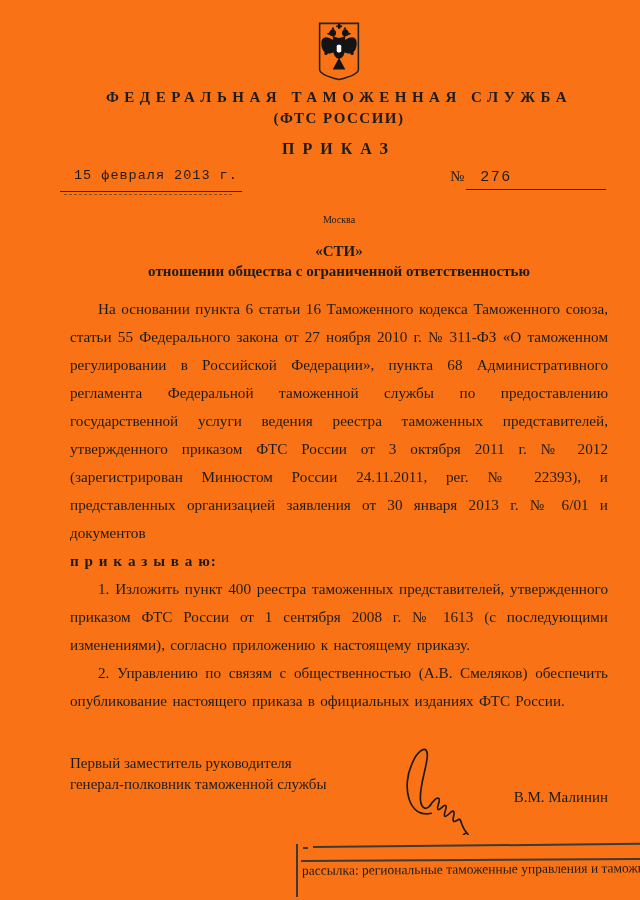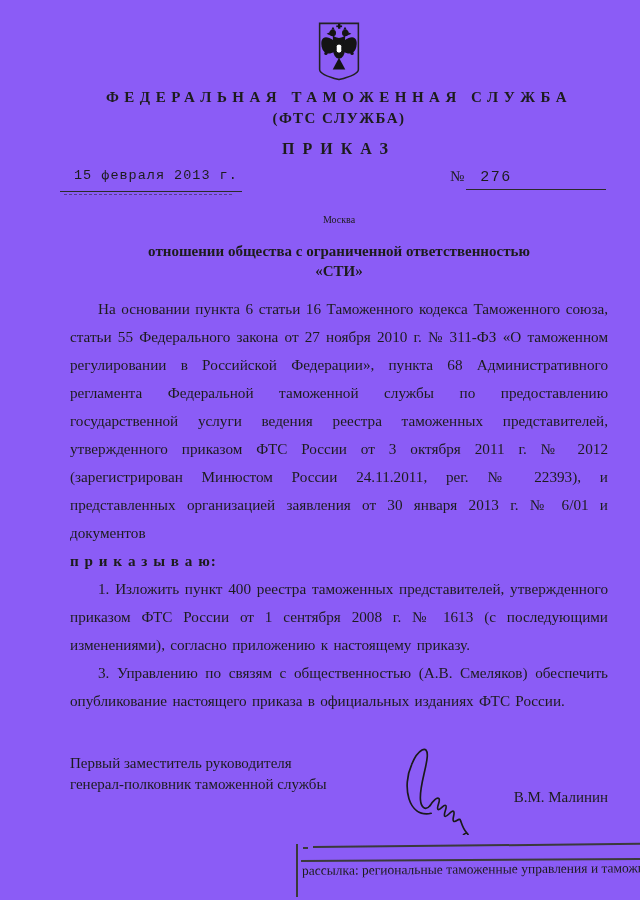--- a/index.html
+++ b/index.html
@@ -1,18 +1,18 @@
 <!DOCTYPE html>
 <html><head>
 <meta charset="utf-8">
 <style>
   html,body { margin:0; padding:0; background:#e8e8e8; }
   .page {
     position:relative; width:640px; height:900px; margin:0 auto;
-    background:#8b5cf6; overflow:hidden;
+    background:#f97316; overflow:hidden;
     font-family:"Liberation Serif", serif; color:#1c1c1c;
   }
   .doc { position:absolute; left:70px; top:0; width:538px; }
 
   
   .emblem { width:46px; height:62px; margin:20px auto 7px auto; }
   .org-name {
     text-align:center; font-weight:bold; font-size:15px;
     letter-spacing:5.5px; white-space:nowrap;
   }
@@ -101,41 +101,41 @@
           <path d="M28.5 21 C38 14.5 42.5 18.5 41 27 C39.5 35 33.5 36.5 27.5 32.5 Z"></path>
           <path d="M23 39 L16.5 51 H29.5 Z"></path>
           <circle cx="9.5" cy="34.5" r="1.7"></circle>
           <circle cx="36.5" cy="34.5" r="1.7"></circle>
         </g>
         <rect x="20.1" y="25" width="5.8" height="9" rx="2.4" fill="#ffffff" stroke="#141414" stroke-width="1"></rect>
       </svg>
     </div>
 
     <div class="org-name">ФЕДЕРАЛЬНАЯ ТАМОЖЕННАЯ СЛУЖБА</div>
-    <div class="org-short">(ФТС СЛУЖБА)</div>
+    <div class="org-short">(ФТС РОССИИ)</div>
     <div class="doc-type">ПРИКАЗ</div>
 
     <div class="meta-row">
       <div class="date-field">15 февраля 2013 г.</div>
       <div class="num-block">
         <span>№</span><span class="num-underlined">276</span>
       </div>
     </div>
 
     <div class="city">Москва</div>
 
     <div class="title">
+      <div>«СТИ»</div>
       <div>отношении общества с ограниченной ответственностью</div>
-      <div>«СТИ»</div>
     </div>
 
     <p class="para preamble">На основании пункта 6 статьи 16 Таможенного кодекса Таможенного союза, статьи 55 Федерального закона от 27 ноября 2010 г. № 311-ФЗ «О таможенном регулировании в Российской Федерации», пункта 68 Административного регламента Федеральной таможенной службы по предоставлению государственной услуги ведения реестра таможенных представителей, утвержденного приказом ФТС России от 3 октября 2011 г. № 2012 (зарегистрирован Минюстом России 24.11.2011, рег. № 22393), и представленных организацией заявления от 30 января 2013 г. № 6/01 и документов</p>
     <div class="decree">п р и к а з ы в а ю:</div>
     <p class="para item">1. Изложить пункт 400 реестра таможенных представителей, утвержденного приказом ФТС России от 1 сентября 2008 г. № 1613 (с последующими изменениями), согласно приложению к настоящему приказу.</p>
-    <p class="para item">3. Управлению по связям с общественностью (А.В. Смеляков) обеспечить опубликование настоящего приказа в официальных изданиях ФТС России.</p>
+    <p class="para item">2. Управлению по связям с общественностью (А.В. Смеляков) обеспечить опубликование настоящего приказа в официальных изданиях ФТС России.</p>
 
     <div class="sig-block">
       <div class="sig-pos">
         <div>Первый заместитель руководителя</div>
         <div>генерал-полковник таможенной службы</div>
       </div>
       <div class="sig-mark">
         <svg viewBox="0 0 80 100" width="78" height="98" aria-hidden="true">
           <g fill="none" stroke="#1a1a1a" stroke-width="1.7" stroke-linecap="round">
             <path d="M34 78 C10 83 4 50 14 28 C20 13 31 6 30 20 C29 33 22 50 23 64 C23.6 72 28 76 33 70"></path>

